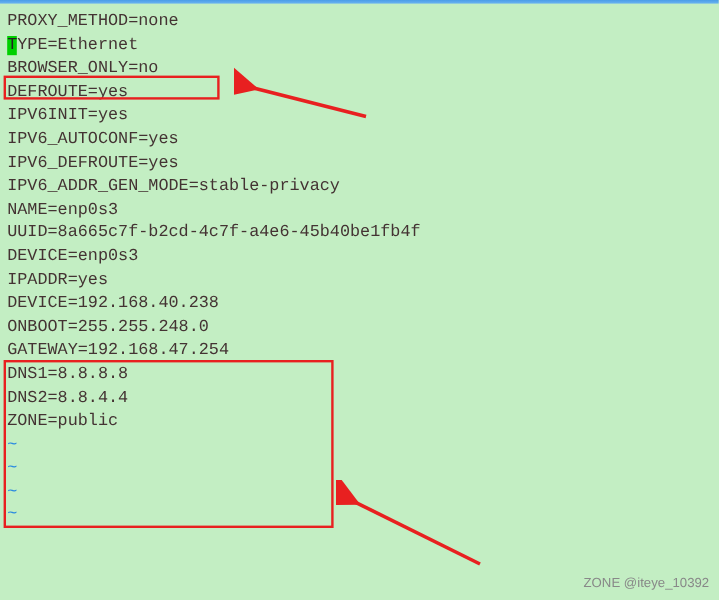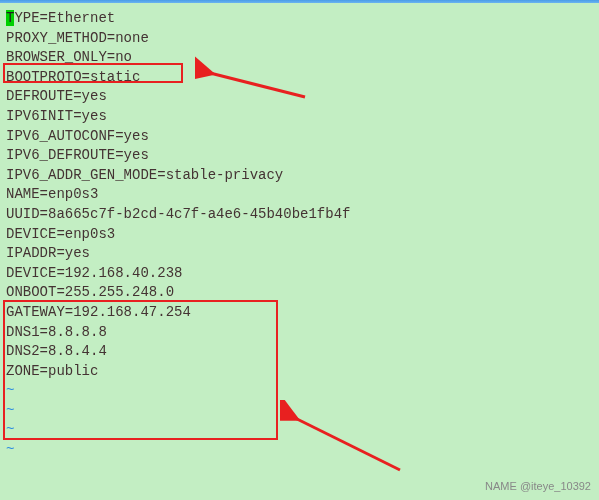--- a/index.html
+++ b/index.html
@@ -67,24 +67,23 @@
       font-size: 11px;
       color: #888;
     }
   </style>
 </head>
 <body>
 
 <div class="top-border"></div>
 
 <div class="content" id="terminal-lines">
+    <div class="line">PROXY_METHOD=none</div>
     <div class="line"><span class="cursor-highlight">T</span>YPE=Ethernet</div>
-    <div class="line">PROXY_METHOD=none</div>
     <div class="line">BROWSER_ONLY=no</div>
-    <div class="line">BOOTPROTO=static</div>
     <div class="line">DEFROUTE=yes</div>
     <div class="line">IPV6INIT=yes</div>
     <div class="line">IPV6_AUTOCONF=yes</div>
     <div class="line">IPV6_DEFROUTE=yes</div>
     <div class="line">IPV6_ADDR_GEN_MODE=stable-privacy</div>
     <div class="line">NAME=enp0s3</div>
     <div class="line">UUID=8a665c7f-b2cd-4c7f-a4e6-45b40be1fb4f</div>
     <div class="line">DEVICE=enp0s3</div>
     <div class="line">IPADDR=yes</div>
     <div class="line">DEVICE=192.168.40.238</div>
@@ -113,13 +112,13 @@
 
 <svg class="arrow-2" style="left:280px;top:400px;width:130px;height:80px;">
   <defs>
     <marker id="ah2" markerWidth="10" markerHeight="10" refX="2" refY="5" orient="auto">
       <polygon points="0,5 10,0 10,10" fill="#e82020"></polygon>
     </marker>
   </defs>
   <line x1="120" y1="70" x2="15" y2="18" stroke="#e82020" stroke-width="3" marker-end="url(#ah2)"></line>
 </svg>
 
-<div class="watermark">NAME @iteye_10392</div>
+<div class="watermark">ZONE @iteye_10392</div>
 
 </body></html>

